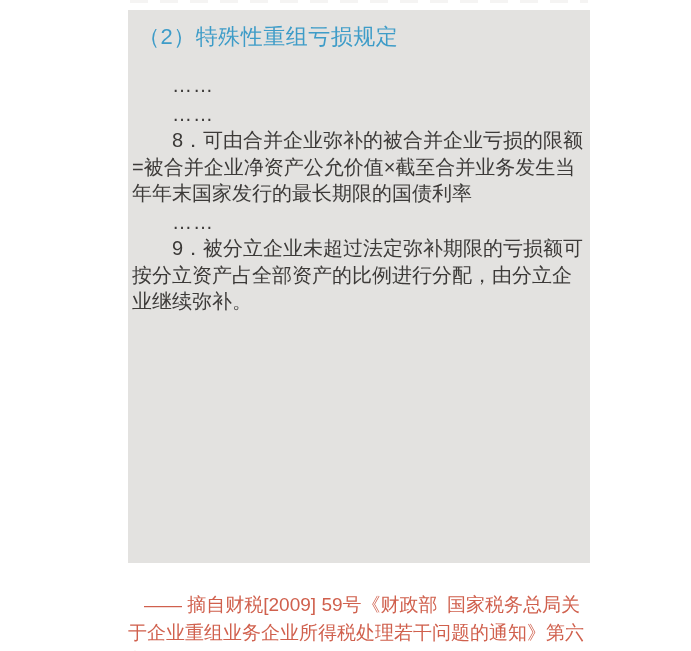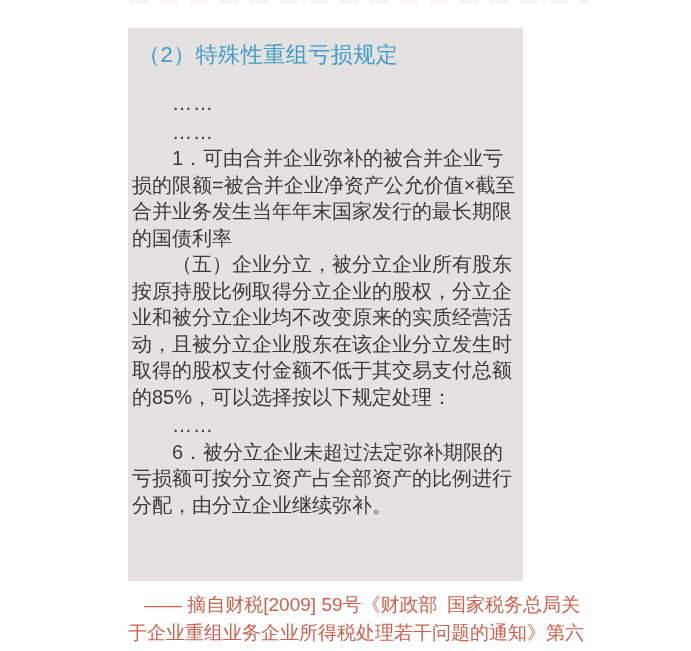--- a/index.html
+++ b/index.html
@@ -23,22 +23,22 @@
     position: absolute;
     top: 0; left: 130px;
     width: 458px; height: 3px;
     background: repeating-linear-gradient(90deg,
       #f5f4f3 0px, #f5f4f3 18px,
       transparent 18px, transparent 30px);
   }
   .panel {
     position: absolute;
     left: 128px;
-    top: 28px;
-    width: 395px;
+    top: 10px;
+    width: 462px;
     min-height: 553px;
     background: var(--panel-bg);
     padding: 12px 5px 10px 4px;
   }
   .heading {
     font-size: 22px;
     line-height: 30px;
     font-weight: normal;
     color: var(--heading-color);
     margin: 0 0 20px 6px;
@@ -77,24 +77,23 @@
   <div class="top-remnant"></div>
 
   <div class="panel">
     <h1 class="heading">（2）特殊性重组亏损规定</h1>
 
     <p class="ellipsis first">……</p>
 
 
     <p class="ellipsis">……</p>
 
-    <p class="para">1．可由合并企业弥补的被合并企业亏损的限额=被合并企业净资产公允价值×截至合并业务发生当年年末国家发行的最长期限的国债利率</p>
+    <p class="para">8．可由合并企业弥补的被合并企业亏损的限额=被合并企业净资产公允价值×截至合并业务发生当年年末国家发行的最长期限的国债利率</p>
 
-    <p class="para">（五）企业分立，被分立企业所有股东按原持股比例取得分立企业的股权，分立企业和被分立企业均不改变原来的实质经营活动，且被分立企业股东在该企业分立发生时取得的股权支付金额不低于其交易支付总额的85%，可以选择按以下规定处理：</p>
 
     <p class="ellipsis">……</p>
 
-    <p class="para">6．被分立企业未超过法定弥补期限的亏损额可按分立资产占全部资产的比例进行分配，由分立企业继续弥补。</p>
+    <p class="para">9．被分立企业未超过法定弥补期限的亏损额可按分立资产占全部资产的比例进行分配，由分立企业继续弥补。</p>
   </div>
 
   <p class="citation">—— 摘自财税[2009] 59号《财政部 国家税务总局关于企业重组业务企业所得税处理若干问题的通知》第六条</p>
 
 </div>
 
 </body></html>

